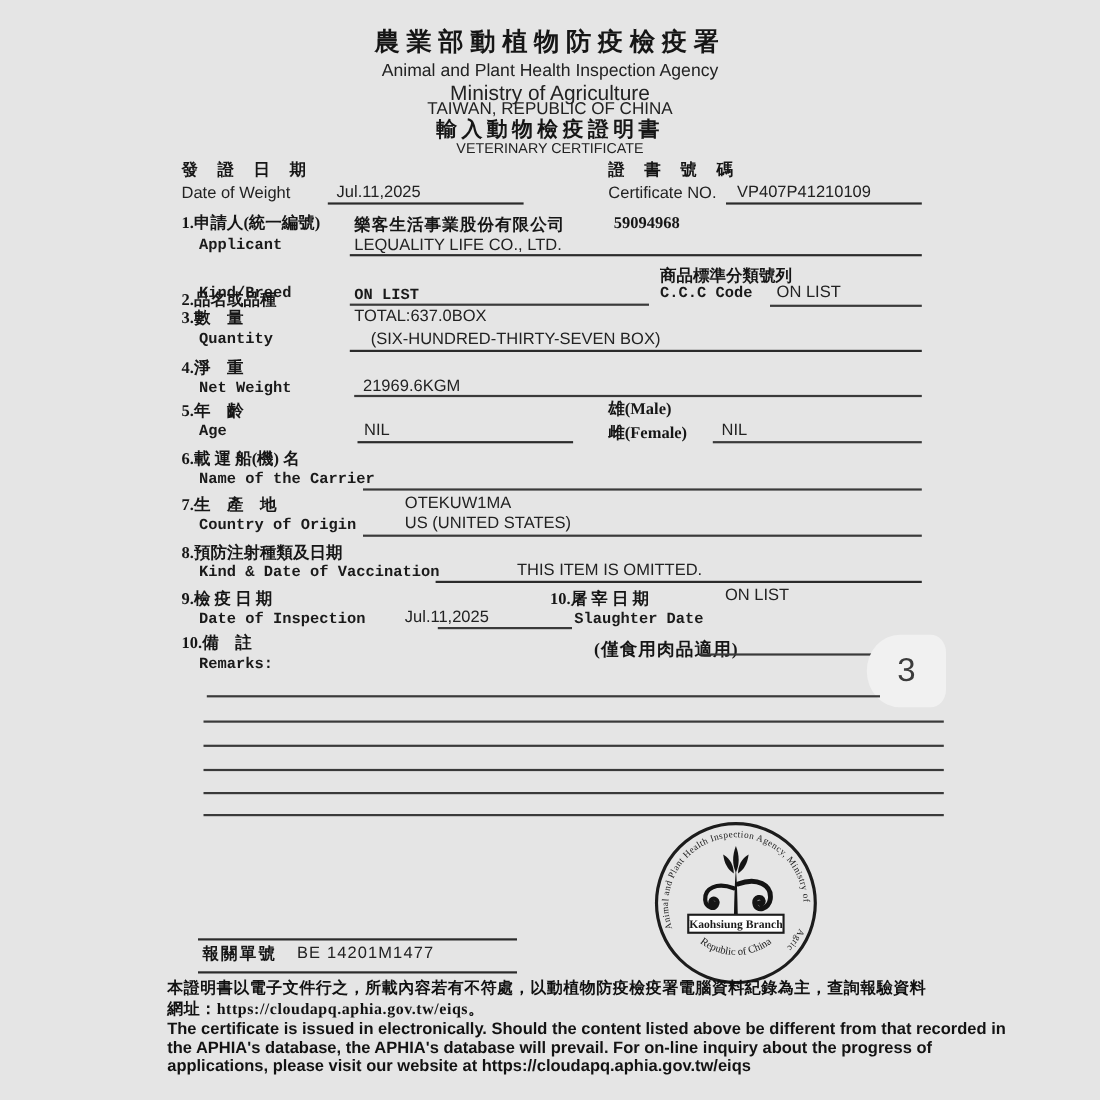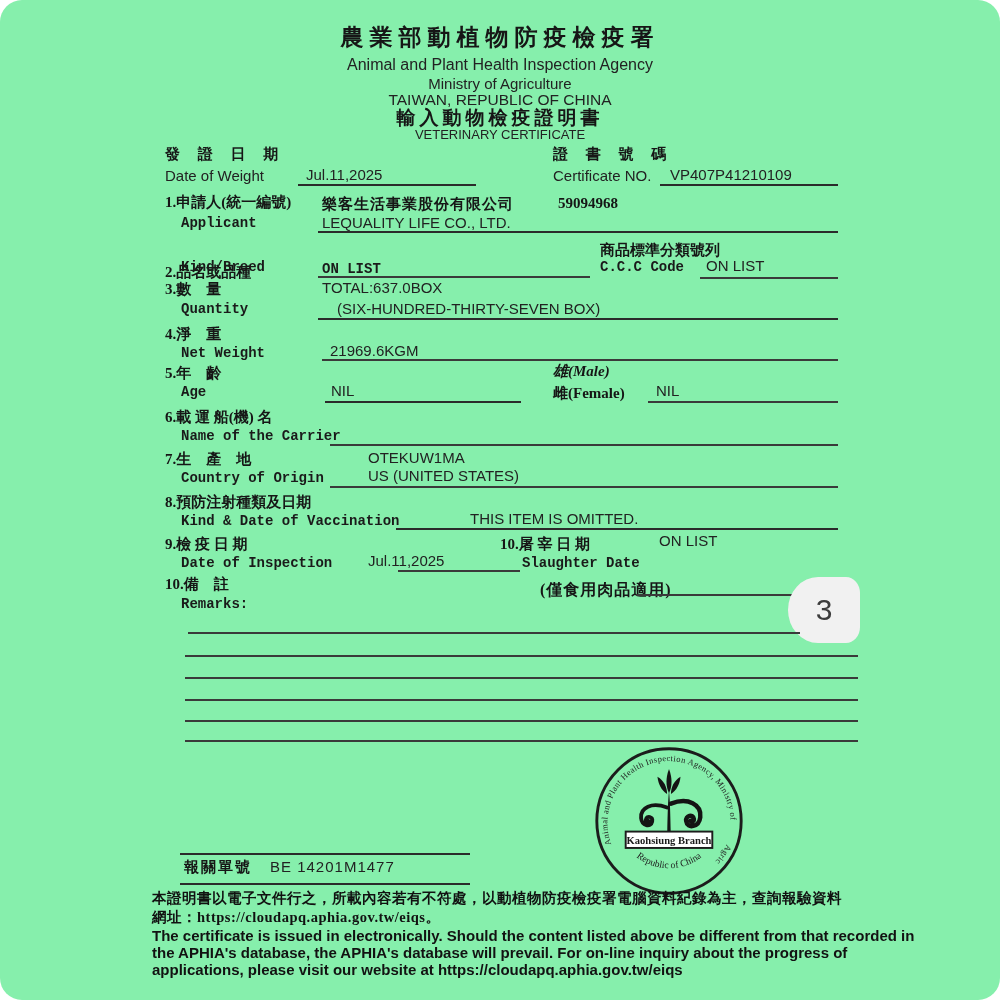--- a/index.html
+++ b/index.html
@@ -1,24 +1,23 @@
 <!DOCTYPE html>
 <html><head>
 <meta charset="utf-8">
 <style>
   * { margin: 0; padding: 0; box-sizing: border-box; }
   html, body { background: #ffffff; }
   .page {
     position: relative;
     width: 1000px;
     height: 1000px;
-    background: #86efac;
+    background: #e5e5e5;
     overflow: hidden;
     color: #1b1b1b;
-    border-radius: 22px;
   }
   .abs { position: absolute; white-space: nowrap; }
   
   .zh  { font-family: "Liberation Serif", serif; font-weight: 700; font-size: 15px; color: #161616; }
   .zh-sp { letter-spacing: 7px; }
   
   .mono { font-family: "Liberation Mono", "DejaVu Sans Mono", monospace; font-weight: 700; font-size: 14px; color: #1a1a1a; }
   
   .val { font-family: "Liberation Sans", sans-serif; font-size: 15px; color: #222; }
   .line { position: absolute; height: 2px; background: #2b2b2b; }
@@ -34,21 +33,21 @@
   .footer-zh { font-family: "Liberation Serif", serif; font-weight: 700; font-size: 14.5px; color: #111; letter-spacing: 0.5px; }
   .footer-en { font-family: "Liberation Sans", sans-serif; font-weight: 700; font-size: 15px; color: #121212; }
 </style>
 </head>
 <body>
 
 <div class="page">
 
   <div class="abs hdr zh" style="top:22px; font-size:23px; letter-spacing:6px;">農業部動植物防疫檢疫署</div>
   <div class="abs hdr val" style="top:56px; font-size:16px;">Animal and Plant Health Inspection Agency</div>
-  <div class="abs hdr val" style="top:75px; font-size:15px;">Ministry of Agriculture</div>
+  <div class="abs hdr val" style="top:75px; font-size:19px;">Ministry of Agriculture</div>
   <div class="abs hdr zh" style="top:105px; font-size:19px; letter-spacing:4px;">輸入動物檢疫證明書</div>
   <div class="abs hdr val" style="top:91px; font-size:15.5px;">TAIWAN, REPUBLIC OF CHINA</div>
   <div class="abs hdr val" style="top:127px; font-size:13px;">VETERINARY CERTIFICATE</div>
 
   <div class="abs zh zh-sp" style="left:165px; top:145px;">發 證 日 期</div>
   <div class="abs zh zh-sp" style="left:553px; top:145px;">證 書 號 碼</div>
 
   <div class="abs val" style="left:165px; top:167px;">Date of Weight</div>
   <div class="abs val" style="left:306px; top:166px;">Jul.11,2025</div>
   <div class="line" style="left:298px; top:184px; width:178px;"></div>
@@ -78,21 +77,21 @@
   <div class="abs mono" style="left:181px; top:301px;">Quantity</div>
   <div class="abs val" style="left:322px; top:300px;margin-left:15px;">(SIX-HUNDRED-THIRTY-SEVEN BOX)</div>
   <div class="line" style="left:318px; top:318px; width:520px;"></div>
 
   <div class="abs zh" style="left:165px; top:325px;">4.淨　重</div>
   <div class="abs mono" style="left:181px; top:345px;">Net Weight</div>
   <div class="abs val" style="left:330px; top:342px;">21969.6KGM</div>
   <div class="line thin" style="left:322px; top:359px; width:516px;"></div>
 
   <div class="abs zh" style="left:165px; top:364px;">5.年　齡</div>
-  <div class="abs zh" style="left:553px; top:362px;font-style:italic;">雄(Male)</div>
+  <div class="abs zh" style="left:553px; top:362px;">雄(Male)</div>
   <div class="abs mono" style="left:181px; top:384px;">Age</div>
   <div class="abs val" style="left:331px; top:382px;">NIL</div>
   <div class="abs zh" style="left:553px; top:384px;">雌(Female)</div>
   <div class="abs val" style="left:656px; top:382px;">NIL</div>
   <div class="line" style="left:325px; top:401px; width:196px;"></div>
   <div class="line thin" style="left:648px; top:401px; width:190px;"></div>
 
   <div class="abs zh" style="left:165px; top:408px;">6.載 運 船(機) 名</div>
   <div class="abs mono" style="left:181px; top:428px;">Name of the Carrier</div>
   <div class="abs val" style="left:368px; top:449px;">OTEKUW1MA</div>

